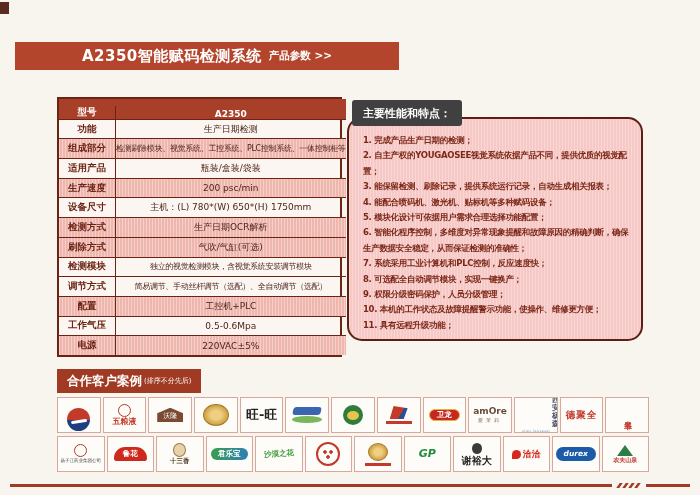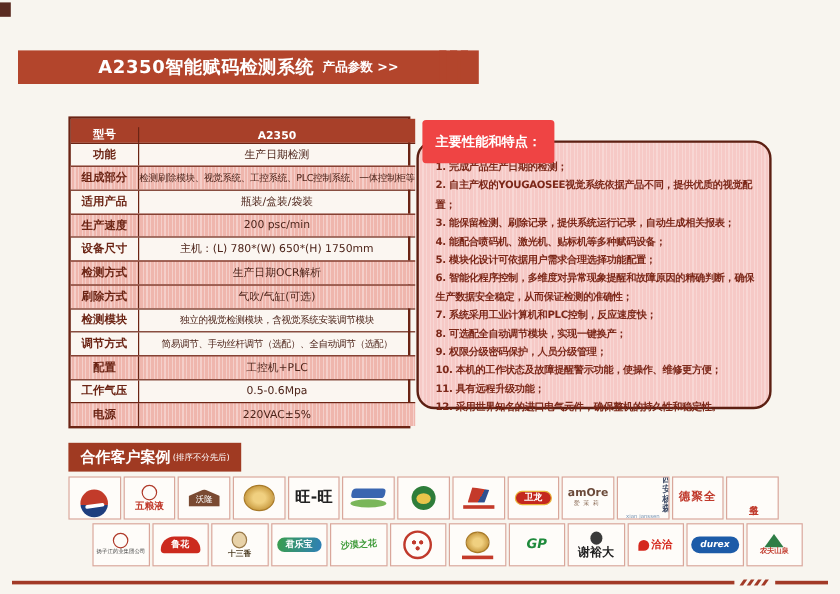--- a/index.html
+++ b/index.html
@@ -30,31 +30,31 @@
   .srow.hdr .scell-l,.srow.hdr .scell-v{color:#fff;font-weight:bold;}
   .srow.alt{background:#efb6ad;
     background-image:repeating-linear-gradient(90deg,rgba(255,255,255,.35) 0 1px,transparent 1px 3px);}
   .scell-v.xs{font-size:8px;letter-spacing:-.3px;}
 
   
   .feat-panel{position:absolute;left:347px;top:117px;width:296px;height:224px;box-sizing:border-box;
     border:2px solid #5c1f12;border-radius:15px;background:#f6c9c6;
     background-image:repeating-linear-gradient(90deg,rgba(255,255,255,.25) 0 1px,transparent 1px 3px);
     padding:14px 6px 6px 14px;}
-  .feat-title{position:absolute;left:352px;top:100px;height:36px;background:#ef4444;border-radius:3px;
+  .feat-title{position:absolute;left:352px;top:100px;height:26px;background:#404040;border-radius:3px;
     display:flex;align-items:center;padding:0 11px;color:#fff;font-size:11px;font-weight:bold;z-index:3;}
   .feat-item{font-size:8.5px;line-height:15.4px;color:#7c2819;font-weight:600;letter-spacing:-.3px;}
 
   
   .clients-title{position:absolute;left:57px;top:369px;height:24px;background:#a03a22;
     display:flex;align-items:center;padding:0 10px;color:#fff;z-index:2;}
   .clients-title .t{font-size:12.5px;font-weight:bold;}
   .clients-title .n{font-size:7px;margin-left:2px;}
   .logo-row{position:absolute;left:57px;width:592px;display:flex;gap:2px;}
-  .logo-row.r1{top:397px;} .logo-row.r2{top:436px;margin-left:20px;}
+  .logo-row.r1{top:397px;} .logo-row.r2{top:436px;}
   .lcell{flex:1;height:36px;background:#fefcf9;border:1px solid #d9a79b;box-sizing:border-box;
     display:flex;flex-direction:column;align-items:center;justify-content:center;overflow:hidden;}
   .ltx{display:block;text-align:center;line-height:1.1;}
 
   
   .em-rb{width:23px;height:23px;border-radius:50%;background:linear-gradient(#c23b2a 0 54%,#1e3f7f 54% 100%);}
   .em-rb-wave{width:16px;height:2.5px;background:#fff;border-radius:2px;margin-top:-11px;transform:rotate(-8deg);}
   .em-ring{width:11px;height:11px;border:1.5px solid #b03a2a;border-radius:50%;margin-bottom:1px;}
   .red8{color:#c0392b;font-size:8px;font-weight:bold;}
   .ltx.house{background:#7a4a32;color:#fff;font-size:7px;clip-path:polygon(0 38%,50% 0,100% 38%,100% 100%,0 100%);padding:5px 6px 2px;}
@@ -179,21 +179,20 @@
     <div class="feat-item">2. 自主产权的YOUGAOSEE视觉系统依据产品不同，提供优质的视觉配置；</div>
     <div class="feat-item">3. 能保留检测、刷除记录，提供系统运行记录，自动生成相关报表；</div>
     <div class="feat-item">4. 能配合喷码机、激光机、贴标机等多种赋码设备；</div>
     <div class="feat-item">5. 模块化设计可依据用户需求合理选择功能配置；</div>
     <div class="feat-item">6. 智能化程序控制，多维度对异常现象提醒和故障原因的精确判断，确保生产数据安全稳定，从而保证检测的准确性；</div>
     <div class="feat-item">7. 系统采用工业计算机和PLC控制，反应速度快；</div>
     <div class="feat-item">8. 可选配全自动调节模块，实现一键换产；</div>
     <div class="feat-item">9. 权限分级密码保护，人员分级管理；</div>
     <div class="feat-item">10. 本机的工作状态及故障提醒警示功能，使操作、维修更方便；</div>
     <div class="feat-item">11. 具有远程升级功能；</div>
-    <div class="feat-item">12. 采用世界知名的进口电气元件，确保整机的持久性和稳定性。</div>
   </div>
 
   <div class="clients-title">
     <span class="t">合作客户案例</span>
     <span class="n">(排序不分先后)</span>
   </div>
 
   <div class="logo-row r1">
     <div class="lcell">
       <span class="em-rb"></span>

